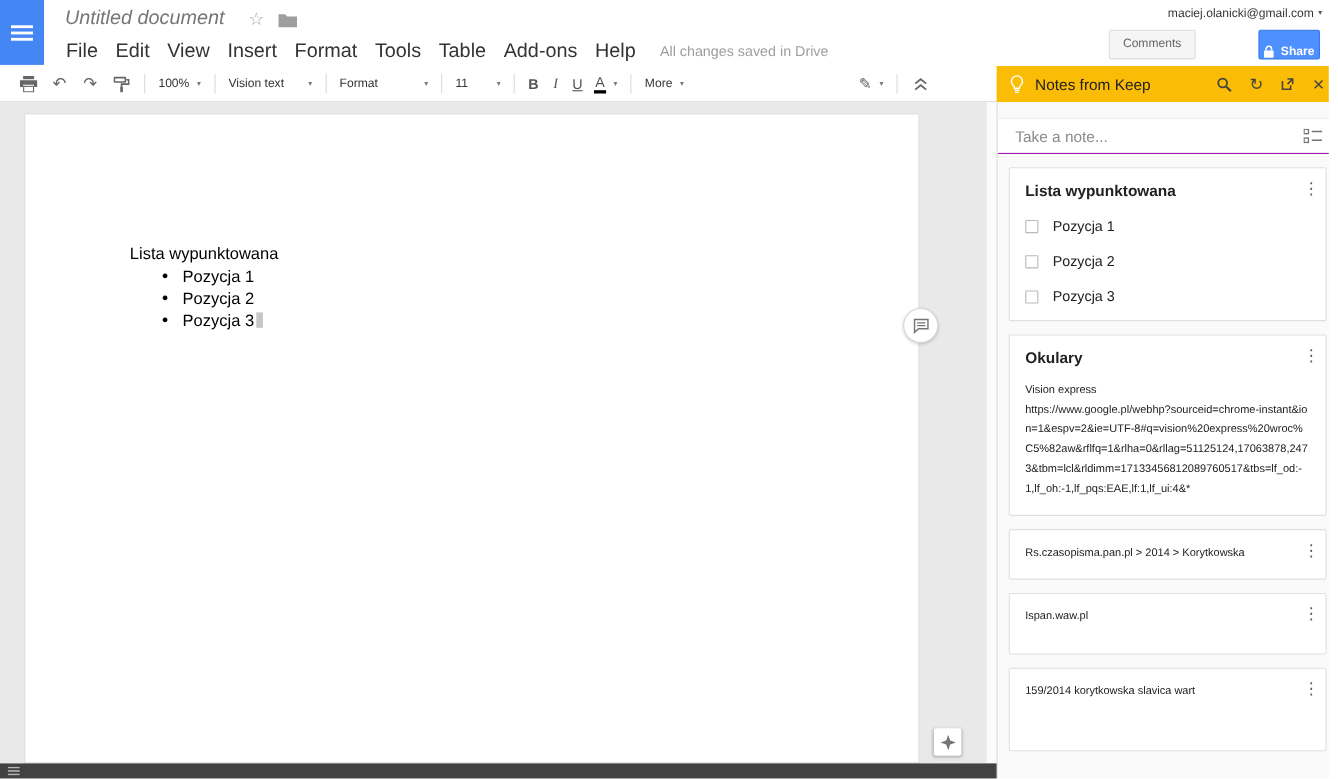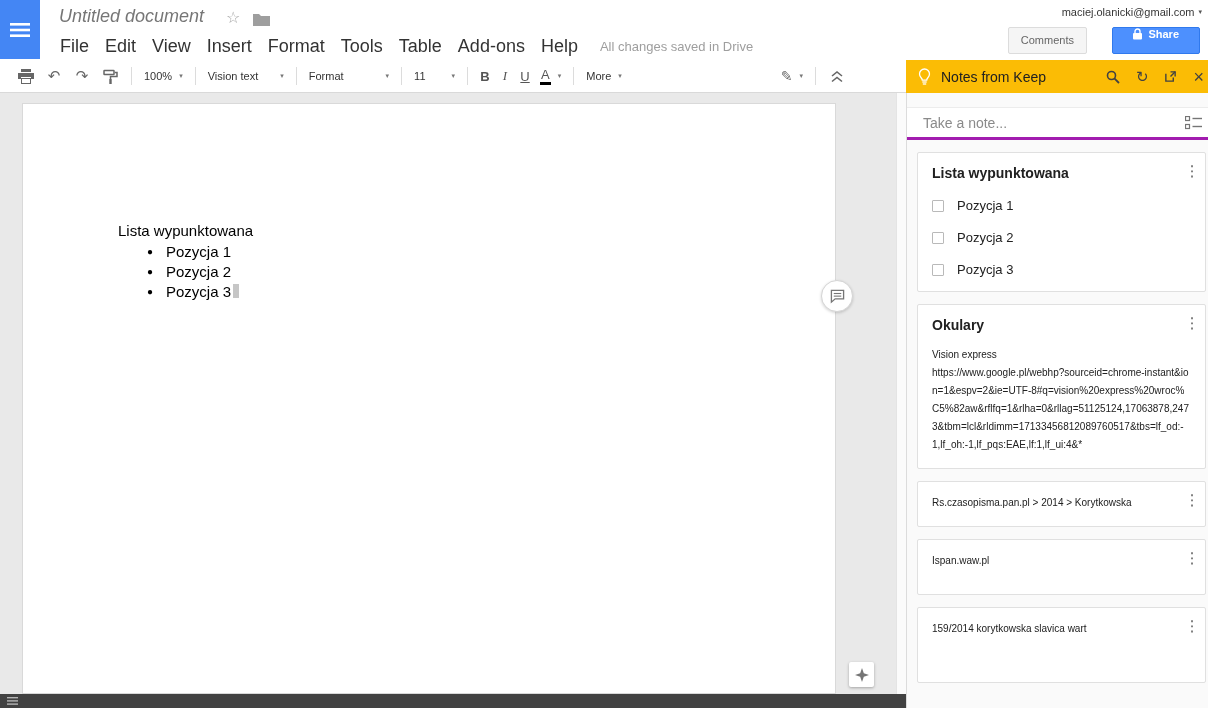--- a/index.html
+++ b/index.html
@@ -18,23 +18,23 @@
   .folder { position: absolute; left: 253px; top: 12px; cursor: pointer; }
   .account { position: absolute; right: 14px; top: 6px; font-size: 11px; color: #363636; display: flex; align-items: center; gap: 4px; cursor: pointer; }
   .acct-caret { font-size: 7px; color: #555; }
   .menubar { position: absolute; left: 52px; top: 33px; display: flex; align-items: center; }
   .menu-item { font-size: 18px; color: #333; padding: 3px 8px; cursor: pointer; }
   .save-status { font-size: 13px; color: #9e9e9e; margin-left: 14px; }
   .comments-btn { position: absolute; right: 129px; top: 27px; height: 27px; line-height: 25px;
     background: #f5f5f5; border: 1px solid #dcdcdc; border-radius: 2px; padding: 0 12px;
     font-size: 11px; font-weight: normal; color: #666; cursor: pointer; }
   .share-btn { position: absolute; right: 16px; top: 27px; height: 27px;
-    background: #4D90FE; border: 1px solid #3079ed; border-radius: 2px; padding: 0 20px;
+    background: #4D90FE; border: 1px solid #3079ed; border-radius: 2px; padding: 0 4px;
     font-size: 11px; font-weight: bold; color: #fff; cursor: pointer;
-    display: flex; align-items: flex-start; gap: 6px; }
+    display: flex; align-items: flex-end; gap: 6px; }
 
   
   .toolbar { position: absolute; left: 0; top: 60px; width: 906px; height: 33px; background: #fff;
     border-bottom: 1px solid #d9d9d9; display: flex; align-items: center; padding: 0 55px 0 12px; }
   .tb-btn { min-width: 24px; height: 24px; display: flex; align-items: center; justify-content: center;
     color: #666; font-size: 15px; cursor: pointer; margin: 0 2px; }
   .tb-sep { width: 1px; height: 18px; background: #dcdcdc; margin: 0 7px; }
   .tb-dd { display: flex; align-items: center; font-size: 11px; color: #333; padding: 0 5px; height: 24px; cursor: pointer; }
   .caret { font-size: 7px; color: #777; margin-left: 7px; }
   .tb-letter { font-size: 13px; color: #555; width: 20px; text-align: center; cursor: pointer; }
@@ -65,21 +65,21 @@
     background: #fff; border: 1px solid #d5d5d5; box-shadow: 0 1px 3px rgba(0,0,0,.18);
     display: flex; align-items: center; justify-content: center; cursor: pointer; }
   .explore-btn { position: absolute; left: 849px; top: 569px; width: 25px; height: 25px; border-radius: 2px;
     background: #fff; box-shadow: 0 1px 3px rgba(0,0,0,.3);
     display: flex; align-items: center; justify-content: center; cursor: pointer; }
 
   
   .keep-body { position: absolute; left: 906px; top: 93px; width: 310px; height: 615px; background: #fafafa;
     border-left: 1px solid #dcdcdc; overflow: hidden; }
   .take-note { margin-top: 14px; height: 33px; background: #fff; border-top: 1px solid #ececec;
-    border-bottom: 3px solid #a21caf; display: flex; align-items: center; padding: 0 14px; }
+    border-bottom: 1px solid #a21caf; display: flex; align-items: center; padding: 0 14px; }
   .note-input { border: none; outline: none; flex: 1; font-size: 14px; font-family: inherit; color: #212121; background: transparent; }
   .note-input::placeholder { color: #8a8a8a; }
   .note-card { position: relative; margin: 12px 10px 0; background: #fff; border: 1px solid #e0e0e0;
     border-radius: 2px; padding: 12px 14px 14px; cursor: pointer; }
   .note-title { font-size: 14px; font-weight: bold; color: #212121; }
   .kebab { position: absolute; top: 9px; right: 5px; color: #616161; font-size: 15px; width: 16px; text-align: center; cursor: pointer; }
   .check-row { display: flex; align-items: center; margin-top: 17px; }
   .checkbox { width: 12px; height: 12px; border: 1px solid #b9b9b9; border-radius: 1px; background: #fff; cursor: pointer; flex: none; }
   .check-label { margin-left: 13px; font-size: 13px; color: #212121; }
   .note-text { font-size: 10px; color: #212121; line-height: 18px; word-break: break-all; }

